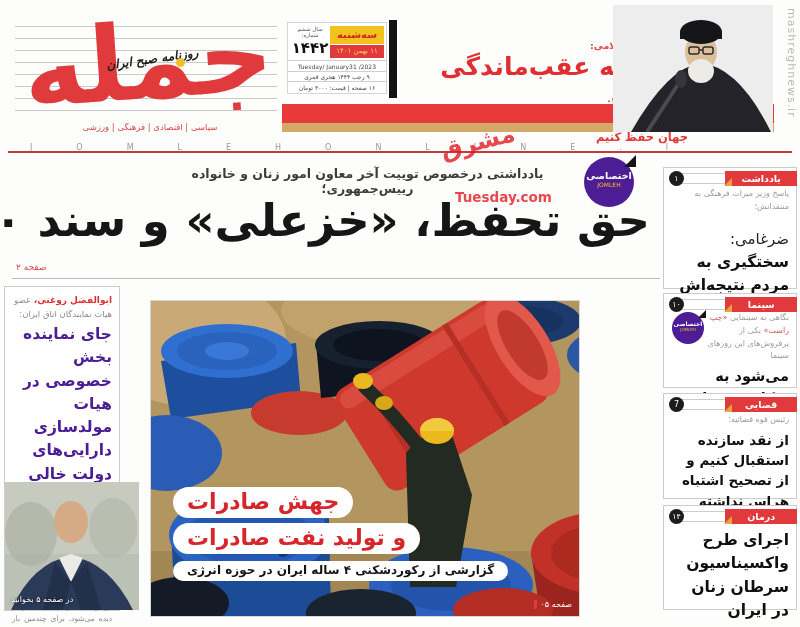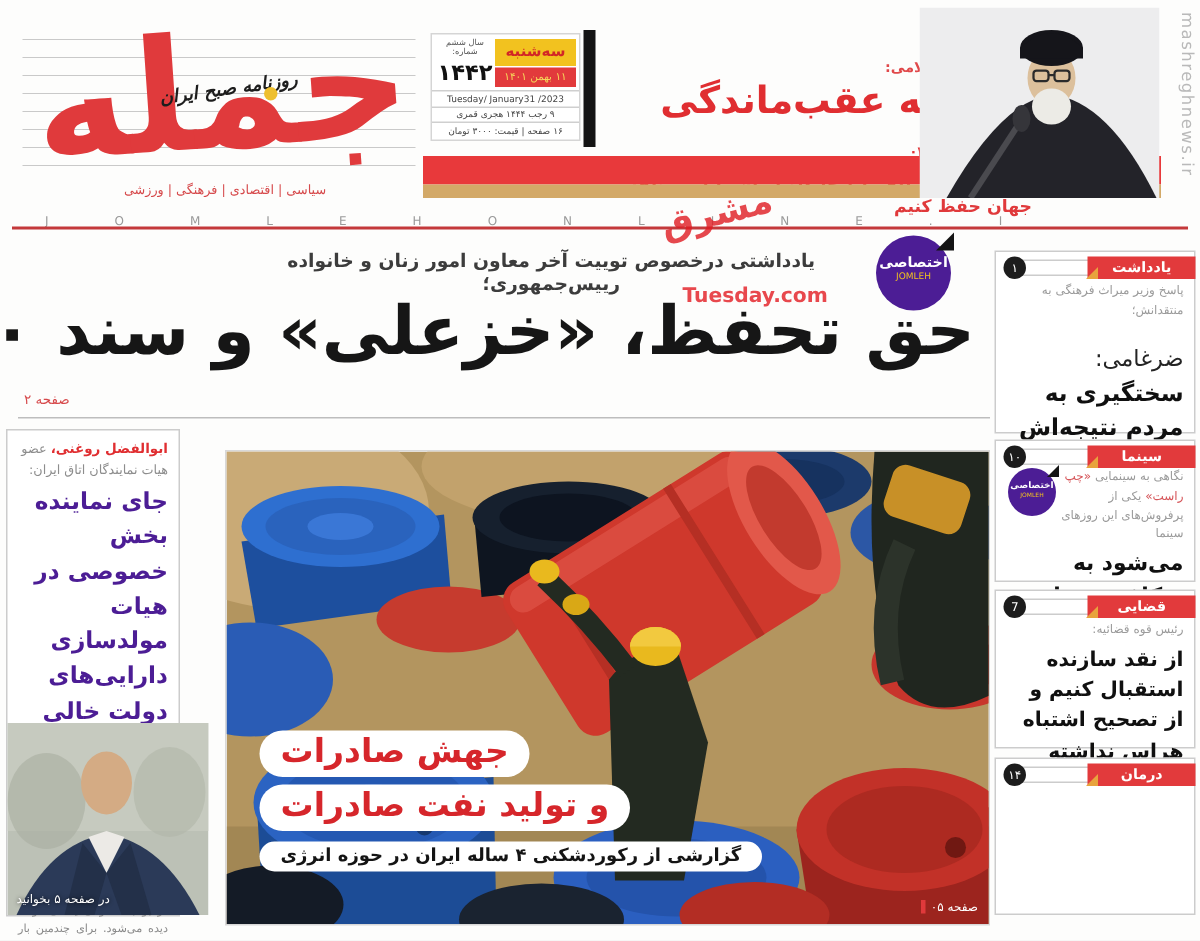--- a/index.html
+++ b/index.html
@@ -91,21 +91,21 @@
   .lc-author .nm { color:#e02e31; font-weight:bold; font-size:9px; }
   .lc-head { margin-top:2px; color:#4c1d95; font-size:15.5px; font-weight:800; line-height:1.5; }
   .lc-body { margin-top:8px; color:#8a8a8a; font-size:7.5px; line-height:1.6; text-align:justify; }
   .lc-arrow { float:right; width:13px; height:13px; margin-left:4px; border-radius:50%;
               background:#d6262b; color:#fff; font-size:8px; line-height:13px; text-align:center; }
   .lc-photo { position:absolute; left:0; bottom:0; width:134px; height:128px;border-radius:21px; }
   .lc-caption { position:absolute; left:6px; bottom:6px; color:#fff; font-size:8px;
                 text-shadow:0 0 3px rgba(0,0,0,.8); z-index:2; direction:rtl; }
 
   
-  .photo-story { position:absolute; left:150px; top:300px; width:510px; height:317px;
+  .photo-story { position:absolute; left:150px; top:300px; width:430px; height:317px;
                  border:1px solid #d8d8d8; overflow:hidden; }
   .pill { position:absolute; left:22px; background:#fff; border-radius:16px;
           padding:2px 14px 4px; white-space:nowrap; direction:rtl; }
   .pill.l1 { top:186px; color:#d6262b; font-size:22px; font-weight:900; }
   .pill.l2 { top:222px; color:#d6262b; font-size:22px; font-weight:900; }
   .pill.l3 { top:260px; color:#141414; font-size:12px; font-weight:800; border-radius:11px; }
   .ph-pref { position:absolute; right:7px; bottom:7px; color:#fff; font-size:8px;
              border-left:3px solid #e0393b; padding-left:4px; direction:rtl; }
 
   
@@ -320,15 +320,16 @@
     <div class="sb-kicker red">رئیس قوه قضائیه:</div>
     <div class="sb-headline">از نقد سازنده استقبال کنیم و از تصحیح اشتباه هراس نداشته باشیم</div>
   </section>
 
   <section class="sbox fa" id="sbox4">
     <div class="sb-head">
       <span class="sb-num">۱۴</span>
       <span class="sb-track"></span>
       <span class="sb-bar">درمان</span>
     </div>
+    <div class="sb-headline">اجرای طرح واکسیناسیون سرطان زنان در ایران</div>
   </section>
 
 </div>
 
 </body></html>

